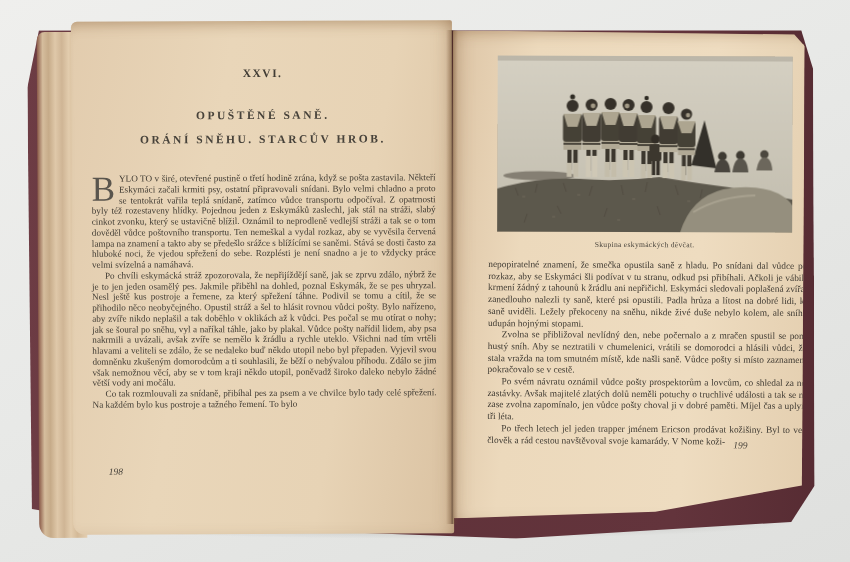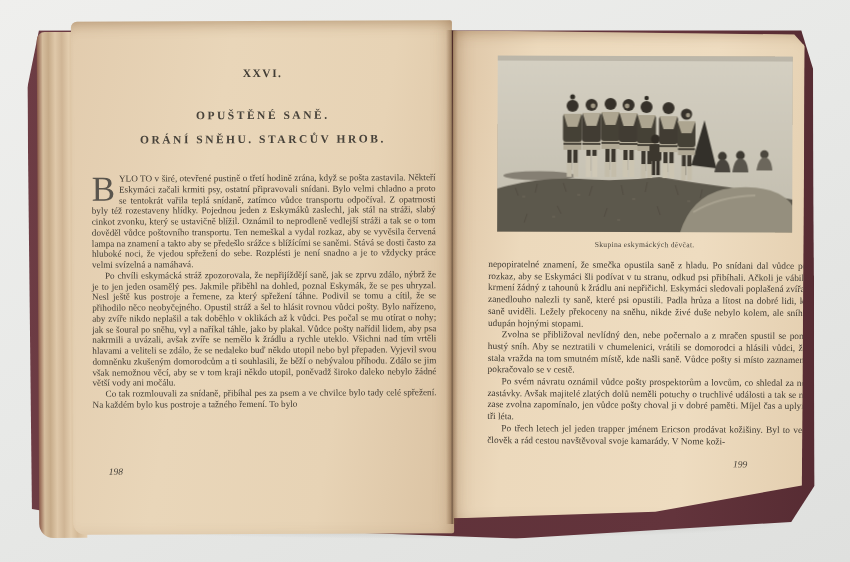--- a/index.html
+++ b/index.html
@@ -45,21 +45,21 @@
   .heading{position:absolute;left:4px;top:88px;width:375px;text-align:center;
     font-size:11.5px;font-weight:bold;letter-spacing:2.5px;color:#47423a;}
   .heading.line2{top:112px;}
   .body-text{position:absolute;left:20px;top:152px;width:344px;
     font-size:9.2px;line-height:10.75px;text-align:justify;color:#3f3a32;}
   .body-text p{margin:0;}
   .body-text p.indent{text-indent:13px;}
   .dropcap{float:left;font-size:35px;line-height:29px;padding:1px 4px 0 0;color:#5a554d;}
   .pageno{position:absolute;font-style:italic;font-size:9.5px;color:#48433b;text-align:right;}
   .pageno-left{left:36px;top:445px;}
-  .pageno-right{left:36px;top:428px;width:260px;text-align:right;}
+  .pageno-right{left:36px;top:409px;width:260px;text-align:right;}
 
   .rp-body-text{position:absolute;left:36px;top:229px;width:330px;
     font-size:9.4px;line-height:11.7px;text-align:justify;color:#3f3a32;transform:rotate(.15deg);}
   .rp-body-text p{margin:0;}
   .rp-body-text p.indent{text-indent:14px;}
 
   
   .photo{position:absolute;left:45px;top:25px;width:295px;height:176px;
     box-shadow:inset 0 0 8px rgba(80,70,52,.35);}
   .photo svg{display:block;width:100%;height:100%;filter:blur(.3px) contrast(.96);}

